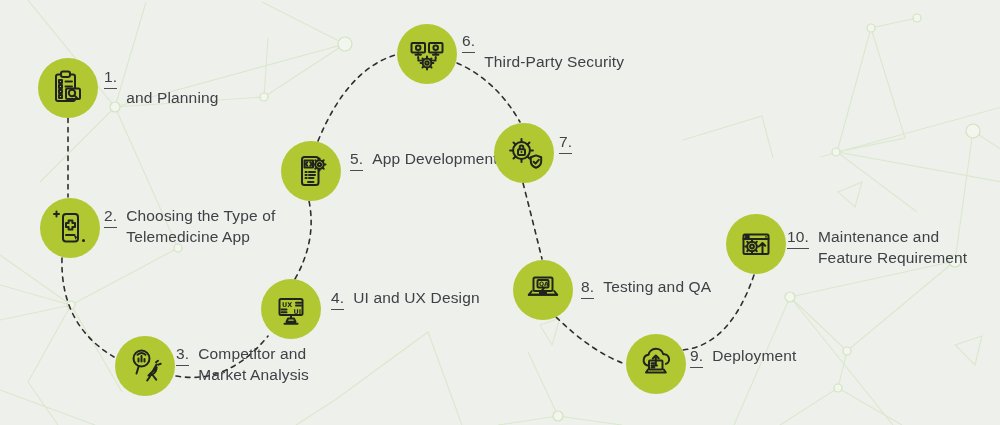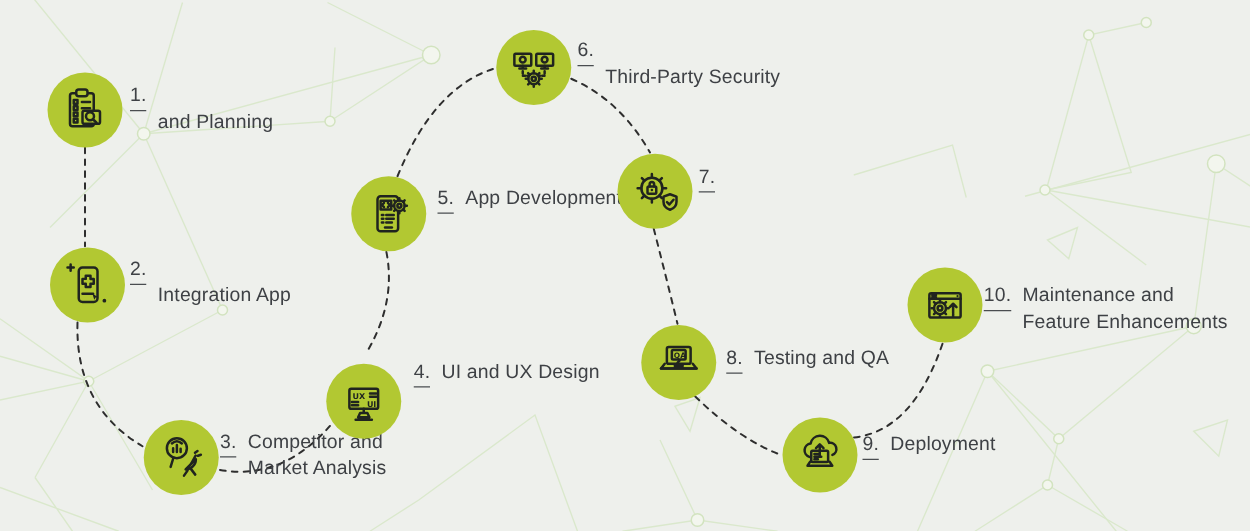--- a/index.html
+++ b/index.html
@@ -120,22 +120,22 @@
       <path class="ln" d="M18.6 12.5 h3.8 v2.6 h2.6 v3.8 h-2.6 v2.6 h-3.8 v-2.6 h-2.6 v-3.8 h2.6 z"></path>
       <path class="ln" d="M16 27 h8.5"></path>
       <path class="fl" d="M23.8 26.6 l1.6 5.2 1.3-2 2.2 .4 z"></path>
       <path class="ln" d="M6.5 3.5 v5 M4 6 h5"></path>
       <circle class="fl" cx="33.5" cy="32.5" r="1.5"></circle>
     </svg>
   </div>
   <div class="step-label" style="left:104px;top:205px">
     <span class="step-num">2.</span>
     <span>
-      <br>
-      <span>Integration App</span>
+      <span>Choosing the Type of</span><br>
+      <span>Telemedicine App</span>
     </span>
   </div>
 
   <div class="step-circle" style="left:115px;top:336px">
     <svg class="icon" width="40" height="40" viewBox="0 0 40 40">
       <circle class="ln" cx="16.5" cy="12.5" r="8"></circle>
       <path class="ln" d="M13.5 15.5 v-3 M16.5 15.5 v-5.5 M19.5 15.5 v-2.5 M12.5 8.8 q4 -3.6 8 0"></path>
       <path class="ln" d="M13.8 20 L11.5 27.5" stroke-width="3.2"></path>
       <path class="msk" d="M23.5 29.5 A8.2 8.2 0 0 0 31.7 21.3 L23.5 29.5 Z"></path>
       <path class="ln" d="M27.8 25.2 L31.5 18.5 M31 16.2 l2 -1.4 M33.4 18.6 l2.3 -.8"></path>
@@ -143,21 +143,21 @@
     </svg>
   </div>
   <div class="step-label" style="left:176px;top:343px">
     <span class="step-num">3.</span>
     <span>
       <span>Competitor and</span><br>
       <span>Market Analysis</span>
     </span>
   </div>
 
-  <div class="step-circle" style="left:261px;top:291px">
+  <div class="step-circle" style="left:261px;top:279px">
     <svg class="icon" width="40" height="40" viewBox="0 0 40 40">
       <rect class="ln" x="8.5" y="10" width="23" height="16" rx="1.5"></rect>
       <text class="tx" x="11" y="18" font-size="6.4">UX</text>
       <path class="ln" d="M25 13.8 h5 M25 16.4 h5" stroke-width="1.6"></path>
       <path class="ln" d="M10.5 20.6 h5 M10.5 23.2 h5" stroke-width="1.6"></path>
       <text class="tx" x="22.5" y="24.8" font-size="6.4">UI</text>
       <path class="ln" d="M20 26 v3.2"></path>
       <path class="ln" d="M15.5 32.8 l1.6-3.4 h5.8 l1.6 3.4 z M13.5 34.8 h13"></path>
     </svg>
   </div>
@@ -268,17 +268,17 @@
       <path class="ln" d="M20.8 22.5 h2 M19.4 25.9 l1.4 1.4 M16 27.3 v2 M12.6 25.9 l-1.4 1.4 M11.2 22.5 h-2 M12.6 19.1 l-1.4 -1.4 M16 17.7 v-2 M19.4 19.1 l1.4 -1.4" stroke-width="2.2"></path>
       <circle class="ln" cx="16" cy="22.5" r="1.9"></circle>
       <path class="ln" d="M26.5 26.5 V19.2 M23.8 21.7 l2.7 -2.7 2.7 2.7" stroke-width="2"></path>
       <path class="ln" d="M26.5 27.5 v1.8" stroke-width="1.6" stroke-dasharray="1.5 1.5"></path>
     </svg>
   </div>
   <div class="step-label" style="left:787px;top:226px">
     <span class="step-num">10.</span>
     <span>
       <span>Maintenance and</span><br>
-      <span>Feature Enhancements</span>
+      <span>Feature Requirement</span>
     </span>
   </div>
 
 </div>
 
 </body></html>

